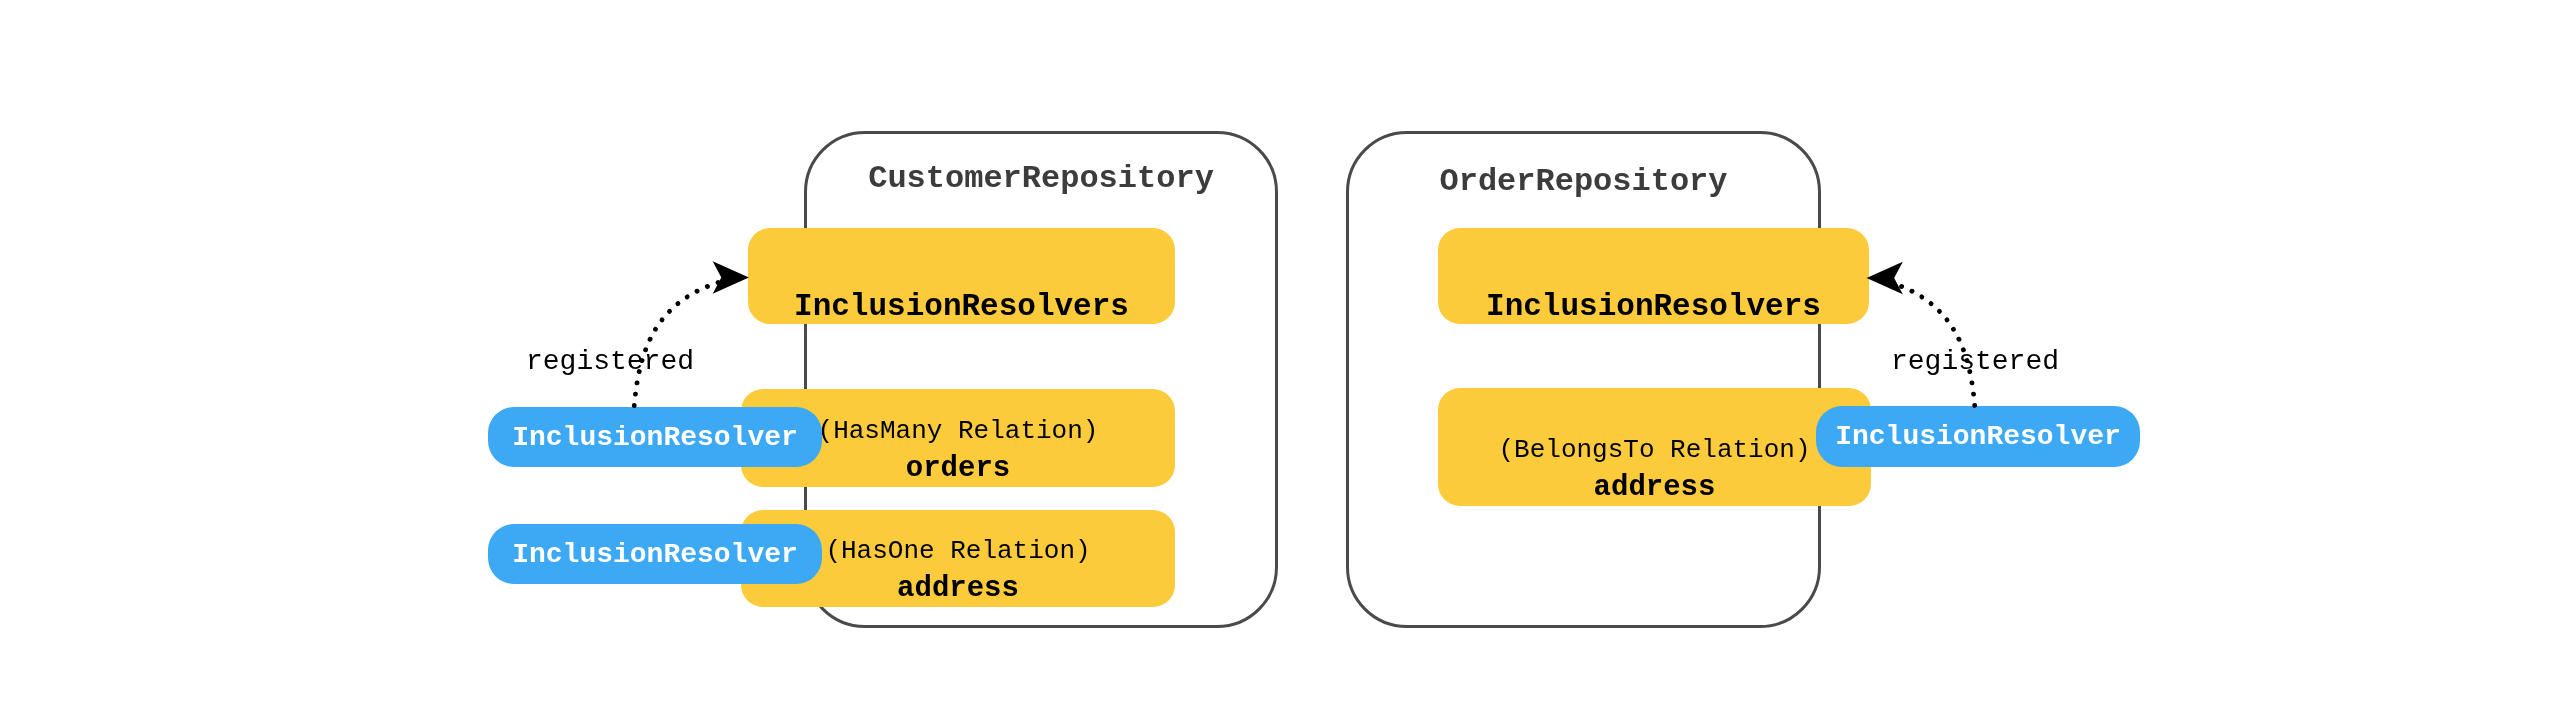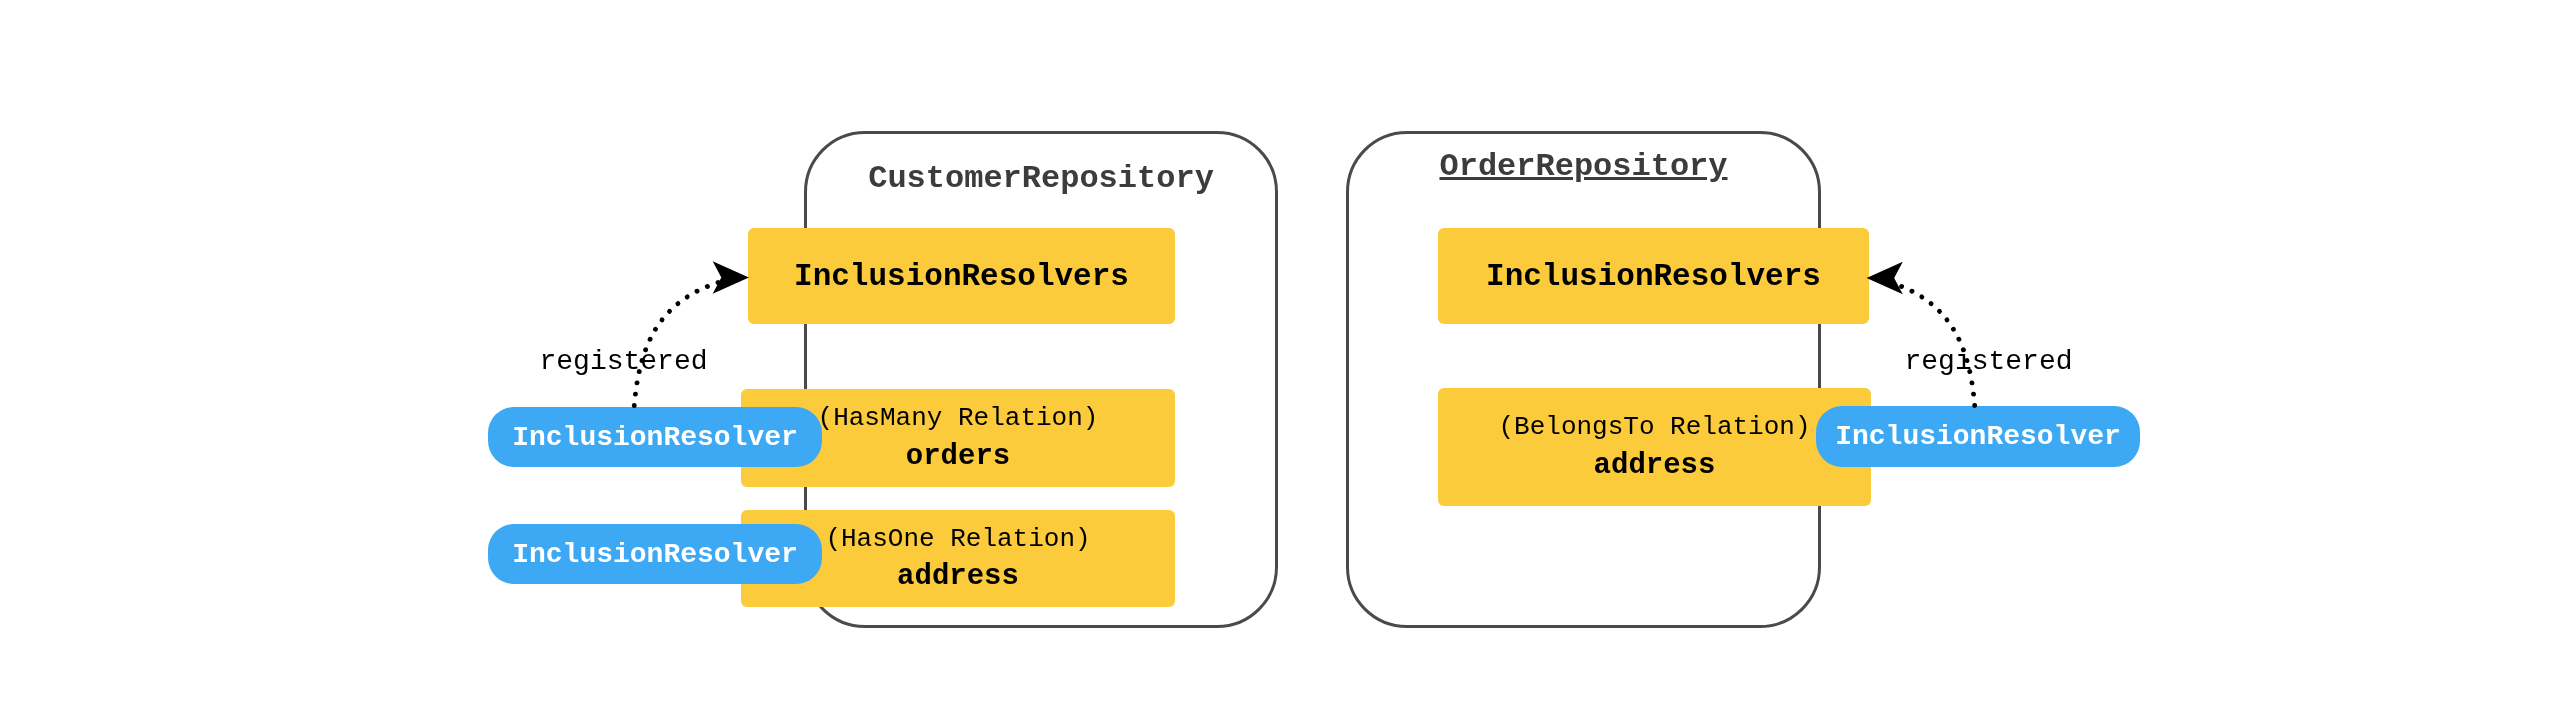--- a/index.html
+++ b/index.html
@@ -35,25 +35,25 @@
     font-size:32px;
     font-weight:bold;
     line-height:35px;
     color:var(--title_text);
     letter-spacing:0;
     z-index:2;
   }
   .ybox{
     position:absolute;
     background:var(--box_yellow);
-    border-radius:6px;
+    border-radius:22px;
     display:flex;
     flex-direction:column;
     align-items:center;
-    justify-content:center;
+    justify-content:flex-end;
     z-index:3;
     color:var(--label_text);
   }
   .ybox .single{
     font-size:31px;
     font-weight:bold;
     line-height:35px;
   }
   .ybox .rel-type{
     font-size:26px;
@@ -74,21 +74,20 @@
     align-items:center;
     justify-content:center;
     font-size:28px;
     font-weight:bold;
     color:var(--chip_text);
     z-index:4;
   }
   .arrow-label{
     position:absolute;
     width:195px;
-    text-align:center;
     font-size:28px;
     line-height:30px;
     font-weight:normal;
     color:var(--label_text);
     z-index:6;
   }
   .arrows{
     position:absolute;
     left:0;top:0;
     width:2576px;
@@ -99,21 +98,21 @@
 </style>
 </head>
 <body>
 
 <div class="canvas">
 
   <div class="repo" style="left:804px;top:131px;width:474px;height:497px;"></div>
   <div class="repo" style="left:1346px;top:131px;width:475px;height:497px;"></div>
 
   <div class="repo-title" style="left:804px;top:161px;width:474px;">CustomerRepository</div>
-  <div class="repo-title" style="left:1346px;top:149px;width:475px;text-decoration:underline;">OrderRepository</div>
+  <div class="repo-title" style="left:1346px;top:164px;width:475px;">OrderRepository</div>
 
   <div class="ybox" style="left:748px;top:228px;width:427px;height:96px;">
     <span class="single">InclusionResolvers</span>
   </div>
 
   <div class="ybox" style="left:741px;top:389px;width:434px;height:98px;">
     <span class="rel-type">(HasMany Relation)</span>
     <span class="rel-name">orders</span>
   </div>
 

